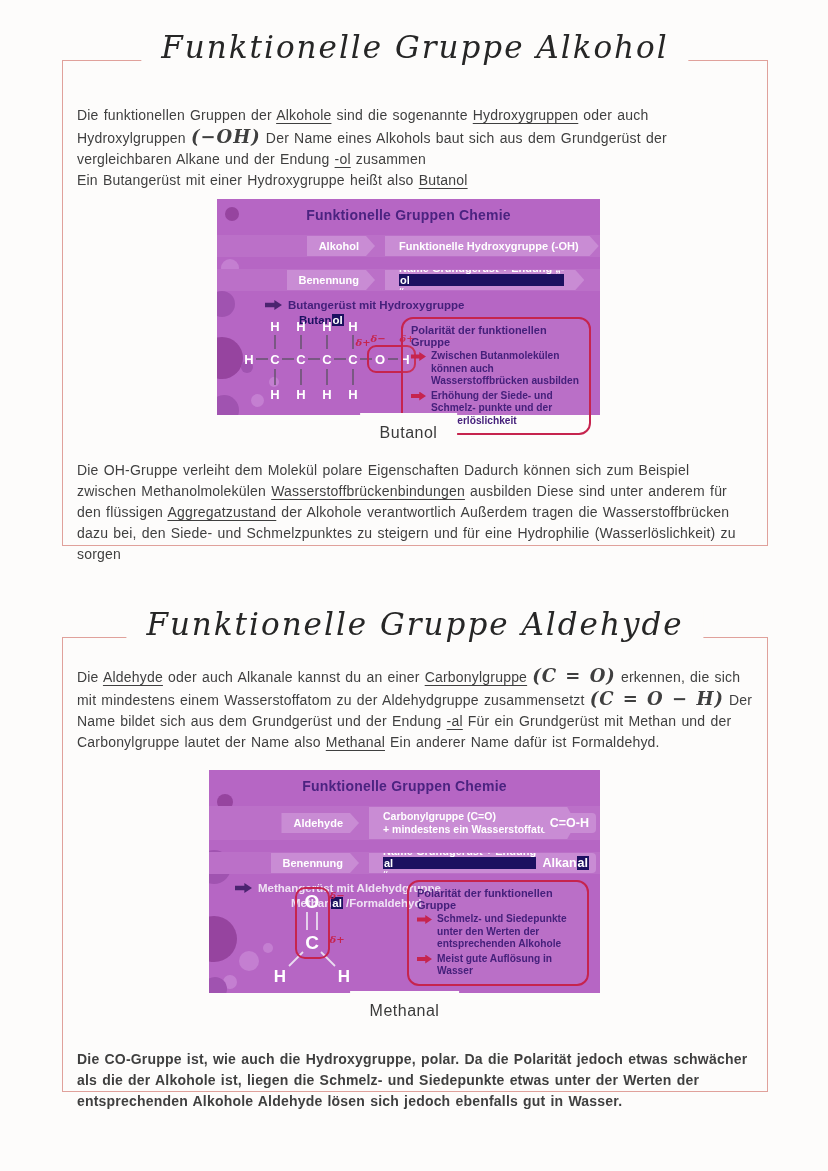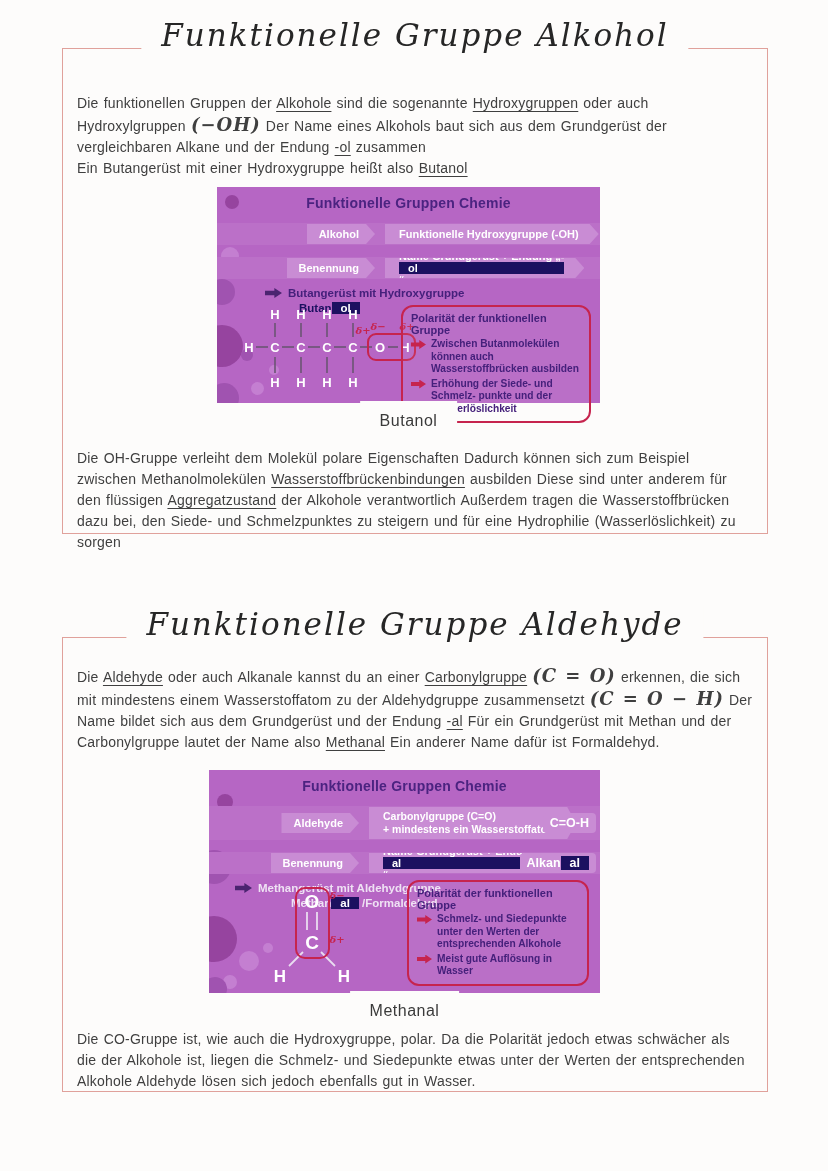--- a/index.html
+++ b/index.html
@@ -13,21 +13,21 @@
   }
   .page { position: absolute; inset: 0; }
 
   
   .note-box {
     position: absolute;
     left: 62px; width: 706px;
     border: 1px solid #e0a19b;
     background: transparent;
   }
-  .box1 { top: 48px; height: 486px; }
+  .box1 { top: 60px; height: 486px; }
   .box2 { top: 637px; height: 455px; }
 
   .script-title {
     position: absolute;
     top: -32px; left: 50%;
     transform: translateX(-50%);
     background: #fdfcfb;
     padding: 0 20px;
     font-family: "DejaVu Serif", cursive;
     font-style: italic;
@@ -111,21 +111,21 @@
     right: 4px; top: 50%;
     transform: translateY(-50%);
     background: #c98cd4;
     border-radius: 4px;
     color: #fff;
     font-weight: bold;
     font-size: 12.5px;
     padding: 3px 7px;
     white-space: nowrap;
   }
-  .hl { background: #1c1060; color: #ffffff; padding: 0 9px; }
+  .hl { background: #1c1060; color: #ffffff; padding: 0 1px; }
 
   .fig-bullet {
     display: flex;
     align-items: center;
     margin: 8px 0 0 48px;
     font-weight: bold;
     font-size: 11.5px;
     color: #45207b;
   }
   .fig2 .fig-bullet { margin-left: 26px; }
@@ -189,21 +189,21 @@
     text-align: center;
     z-index: 2;
   }
   .caption-text {
     font-size: 16px;
     letter-spacing: 0.5px;
     color: #3a3a3a;
   }
 
   .para-after1 { margin-top: 45px; }
-  .para-after2 { margin-top: 36px; }
+  .para-after2 { margin-top: 56px; font-weight: bold; }
 </style>
 </head>
 <body>
 
 <div class="page">
 
   <section class="note-box box1">
     <h1 class="script-title">Funktionelle Gruppe Alkohol</h1>
     <div class="content">
       <p class="body-text"><span>Die funktionellen Gruppen der </span><span class="u">Alkohole</span><span> sind die sogenannte </span><span class="u">Hydroxygruppen</span><span> oder auch Hydroxylgruppen </span><span class="m">(−OH)</span><span> Der Name eines Alkohols baut sich aus dem Grundgerüst der vergleichbaren Alkane und der Endung </span><span class="u">-ol</span><span> zusammen</span></p>

